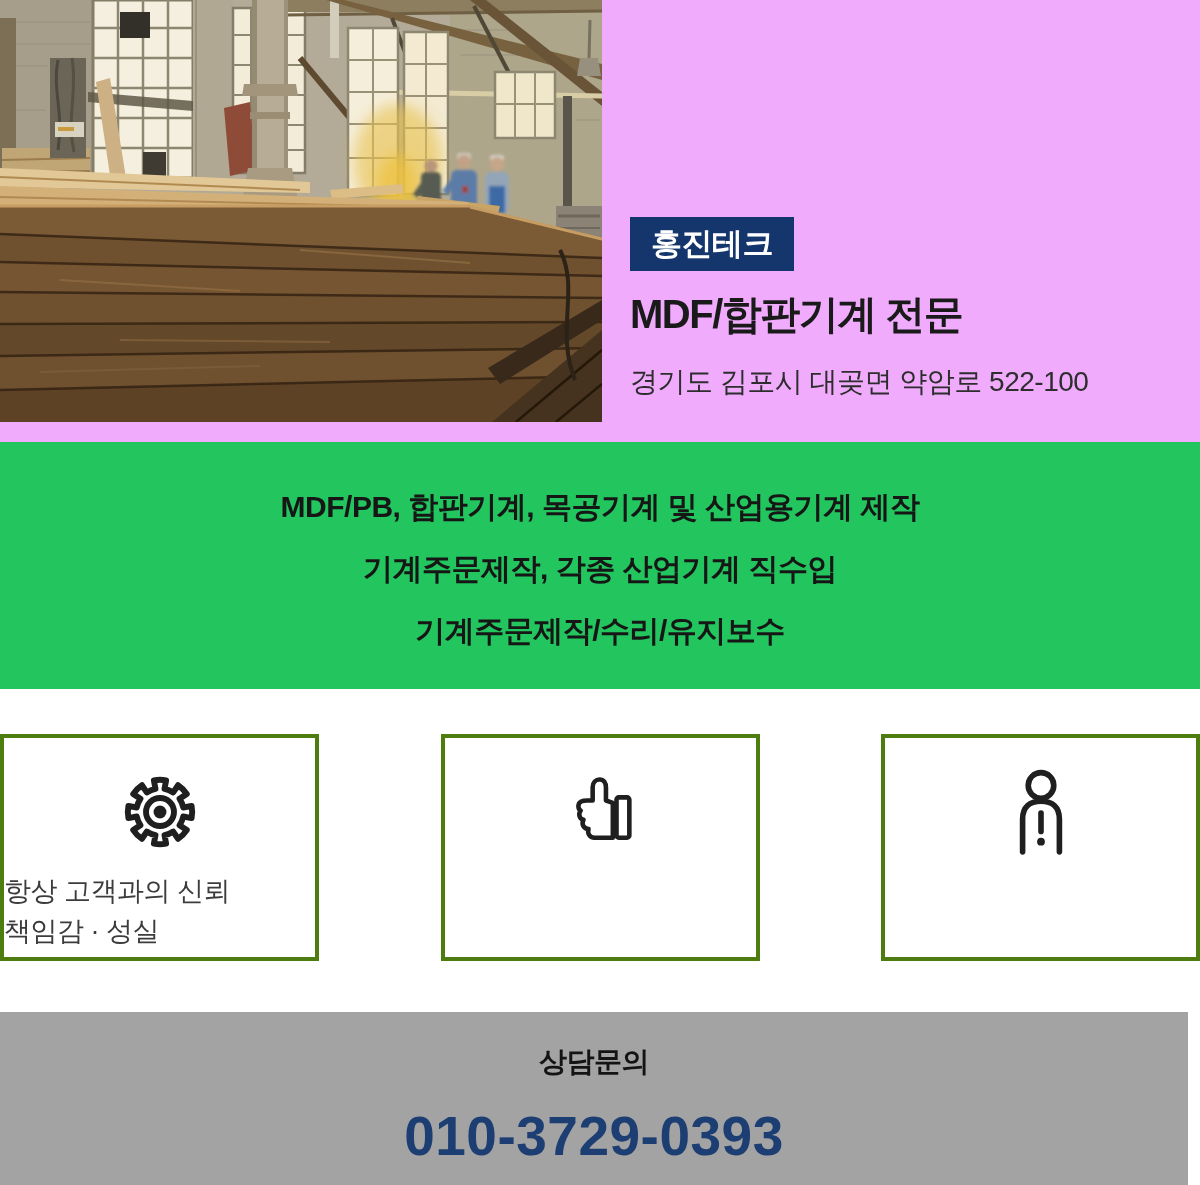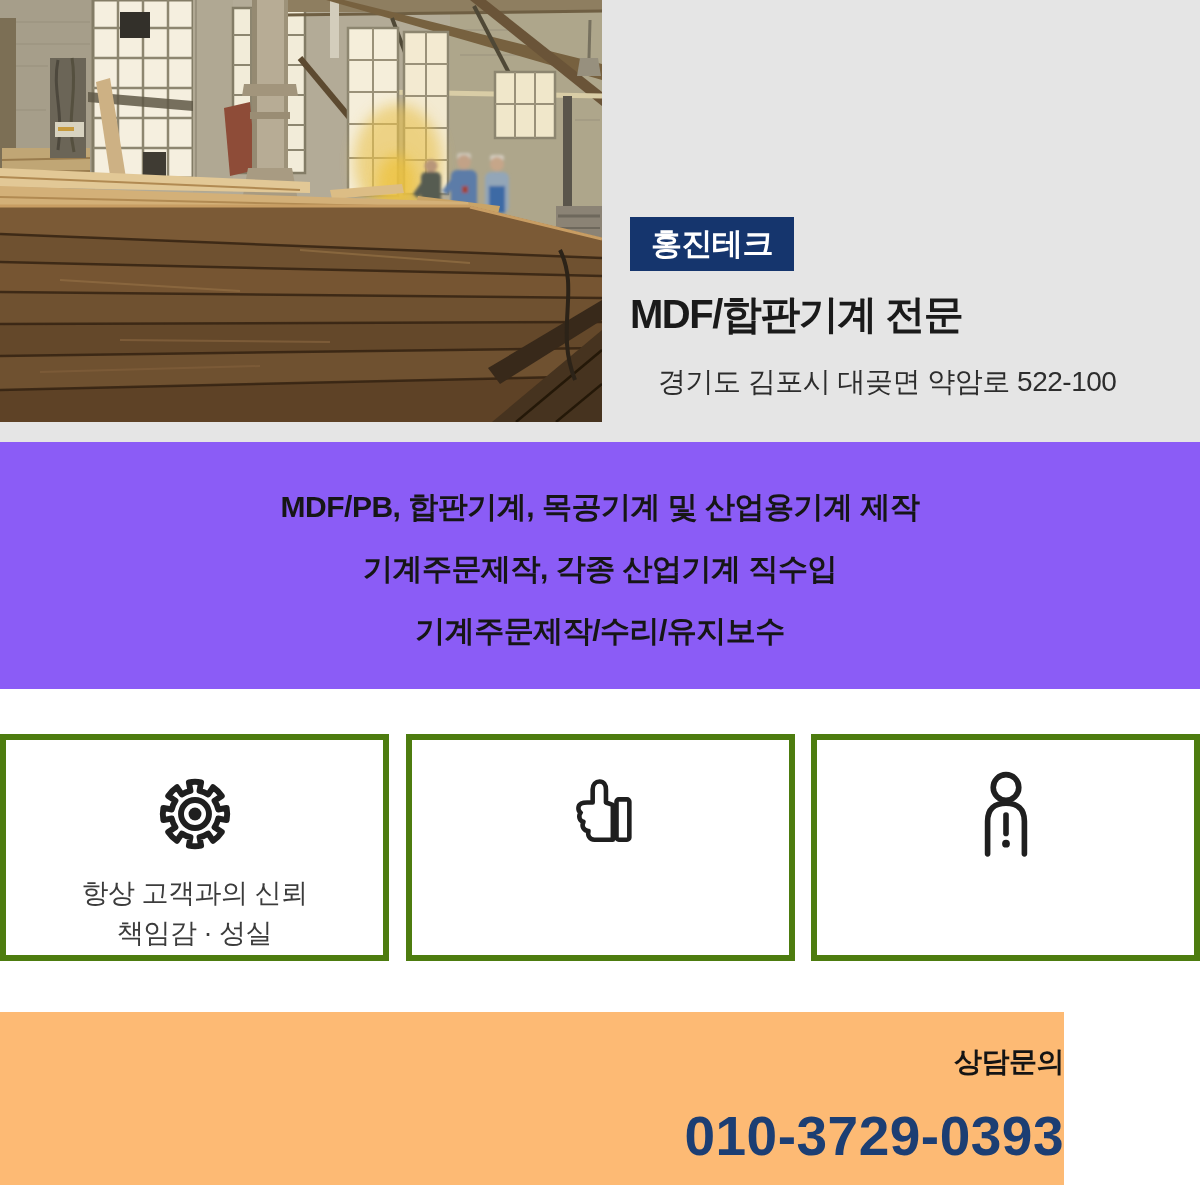--- a/index.html
+++ b/index.html
@@ -1,40 +1,40 @@
 <!DOCTYPE html>
 <html><head>
 <meta charset="utf-8">
 <style>
   * { margin:0; padding:0; box-sizing:border-box; }
   html,body { width:1200px; background:#ffffff; font-family:"Liberation Sans","DejaVu Sans",sans-serif; }
   .page { width:1200px; height:1185px; position:relative; overflow:hidden; background:#fff; }
 
   
-  .hero { position:relative; width:1200px; height:442px; background:#e5e5e5; }
+  .hero { position:relative; width:1200px; height:442px; background:#f0abfc; }
   .hero-photo { position:absolute; left:0; top:0; width:602px; height:422px; overflow:hidden; }
   .hero-copy { position:absolute; left:630px; top:217px; width:560px; }
   .badge { display:inline-block; background:#15356d; color:#ffffff; font-size:31px; font-weight:700;
            line-height:1; padding:11px 21px 12px; letter-spacing:-0.5px; }
   .title { margin-top:21px; font-size:40px; font-weight:800; color:#1a1a1a; letter-spacing:-1.5px; line-height:1.1; }
-  .addr  { margin-top:27px; font-size:28px; font-weight:400; color:#2d2d2d; letter-spacing:-0.5px;margin-left:28px; }
-
-  
-  .band-services { width:1200px; height:247px; background:#8b5cf6; text-align:center; padding-top:34px; }
+  .addr  { margin-top:27px; font-size:28px; font-weight:400; color:#2d2d2d; letter-spacing:-0.5px; }
+
+  
+  .band-services { width:1200px; height:247px; background:#22c55e; text-align:center; padding-top:34px; }
   .band-services .line { font-size:30px; font-weight:600; color:#161616; line-height:62px; letter-spacing:-0.5px; }
 
   
   .features { width:1200px; height:323px; background:#ffffff; padding:45px 0 0 0; }
   .cards { display:flex; justify-content:space-between; width:1200px; }
-  .card { width:389px; height:227px; background:#fff; border:6px solid #4d7c0f; text-align:center; }
+  .card { width:319px; height:227px; background:#fff; border:4px solid #4d7c0f; text-align:left; }
   .card .icon-wrap { margin-top:30px; height:88px; display:flex; align-items:center; justify-content:center; }
   .card .txt { margin-top:15px; font-size:27px; color:#3c3c3c; line-height:40px; letter-spacing:-0.5px; }
 
   
-  .band-contact { width:1064px; height:173px; background:#fdba74; text-align:right; padding-top:31px; }
+  .band-contact { width:1188px; height:173px; background:#a3a3a3; text-align:center; padding-top:31px; }
   .contact-label { font-size:28px; font-weight:700; color:#141414; letter-spacing:-0.5px; }
   .contact-phone { margin-top:23px; font-size:55px; font-weight:700; color:#1c3e73; letter-spacing:0.5px; }
 </style>
 </head>
 <body>
 
 <div class="page">
 
   <div class="hero">
 

